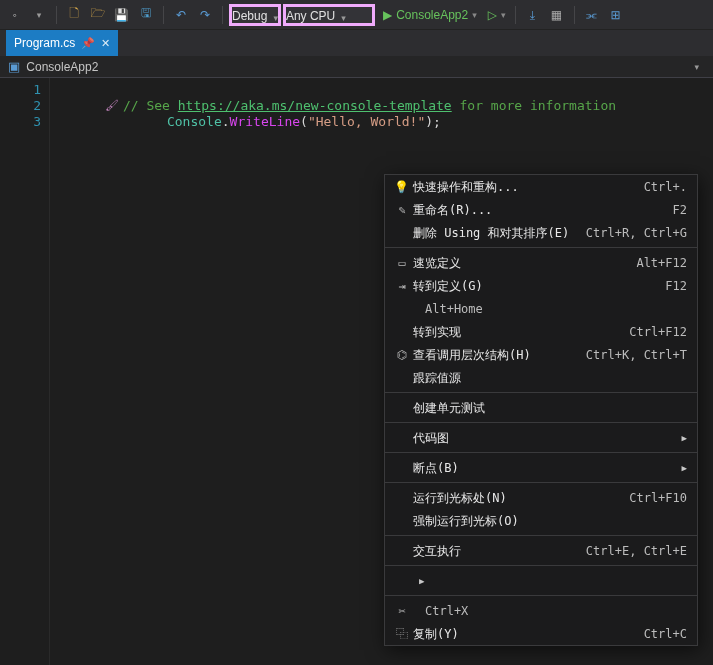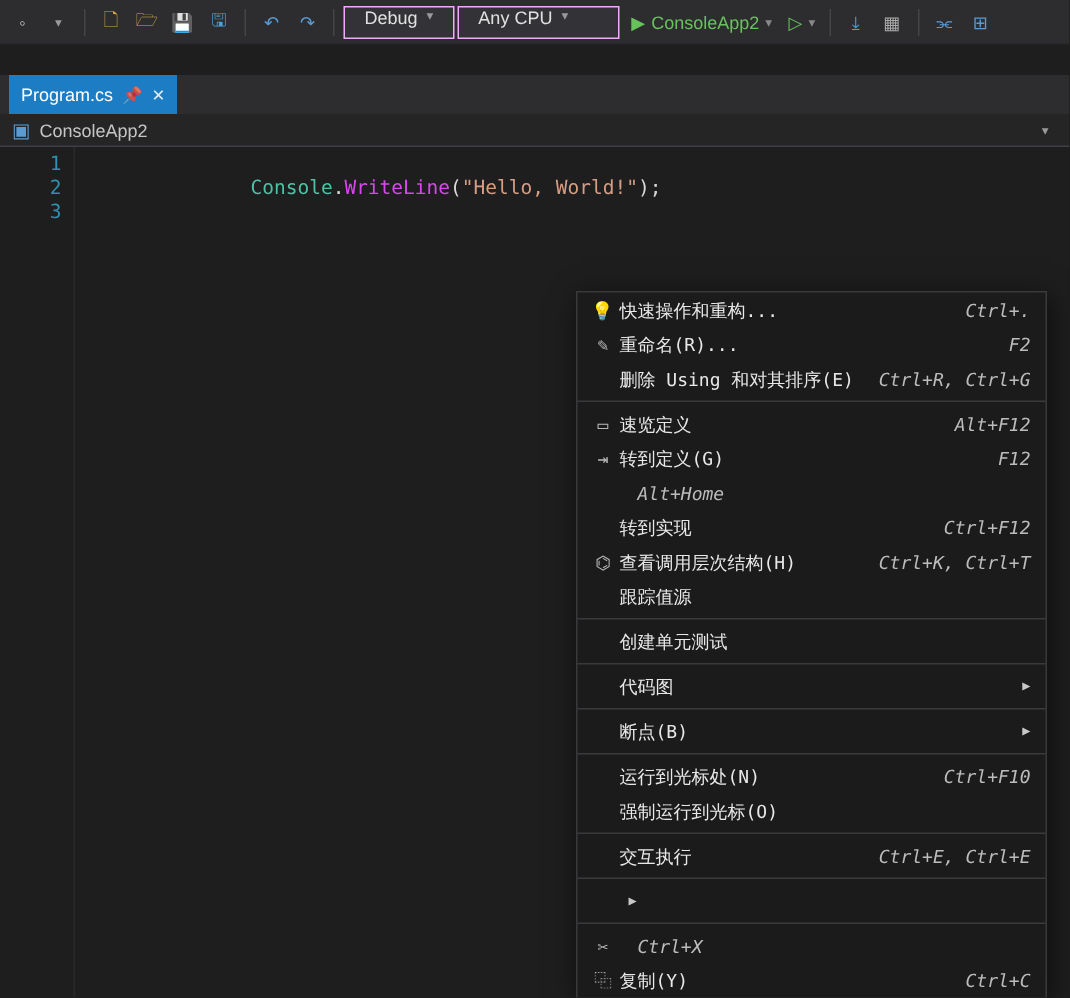--- a/index.html
+++ b/index.html
@@ -17,35 +17,34 @@
     background: #2d2d30;
     height: 30px;
     display: flex;
     align-items: center;
     padding: 0 4px;
     gap: 2px;
     border-bottom: 1px solid #222;
   }
   .tb-btn { width: 22px; height: 22px; display: flex; align-items: center; justify-content: center; color: #c8c8c8; border-radius: 2px; }
   .tb-sep { width: 1px; height: 18px; background: #454548; margin: 0 4px; }
-  .tb-combo { background: #333337; border: 1px solid #f0abfc; color: #e0e0e0; height: 22px; padding: 0 13px; display: flex; align-items: flex-start; gap: 6px; font-size: 12px; }
+  .tb-combo { background: #333337; border: 3px solid #f0abfc; color: #e0e0e0; height: 22px; padding: 0 0; display: flex; align-items: flex-end; gap: 6px; font-size: 12px; }
   .tb-combo .arrow { font-size: 9px; color: #999; }
   .play-btn { color: #67c25c; display: flex; align-items: center; gap: 4px; padding: 0 6px; height: 22px; }
   .icon-open { color: #d6a84b; }
   .icon-save { color: #4f9fcf; }
   .icon-undo { color: #5a9bd4; }
   .icon-bld { color: #aaa; }
 
   .tabbar {
     background: #2d2d30;
     height: 26px;
     display: flex;
     align-items: flex-end;
     padding-left: 6px;
-    margin-top: 20px;
   }
   .tab {
     background: #1c7cc4;
     color: #fff;
     padding: 5px 8px;
     display: flex;
     align-items: center;
     gap: 6px;
     font-size: 12px;
     height: 26px;
@@ -105,21 +104,21 @@
   .ctxmenu .row {
     display: flex;
     align-items: center;
     height: 23px;
     padding: 0 10px 0 6px;
     color: #e8e8e8;
   }
   .ctxmenu .row.sep { height: 1px; background: #3a3a3c; margin: 3px 0; padding: 0; }
   .ctxmenu .icon { width: 22px; text-align: center; color: #b8b8b8; font-size: 12px; flex-shrink: 0; }
   .ctxmenu .label { flex: 1; }
-  .ctxmenu .shortcut { color: #bcbcbc; margin-left: 12px; white-space: nowrap; font-style: italic; }
+  .ctxmenu .shortcut { color: #bcbcbc; margin-left: 12px; white-space: nowrap; }
   .ctxmenu .sub { color: #c8c8c8; font-size: 9px; margin-left: 6px; }
 </style>
 </head>
 <body>
 
 <div class="toolbar">
   <span class="tb-btn">◦</span>
   <span class="tb-btn" style="font-size:9px;color:#999">▾</span>
   <span class="tb-sep"></span>
   <span class="tb-btn icon-open">🗋</span>
@@ -127,21 +126,21 @@
   <span class="tb-btn icon-save">💾</span>
   <span class="tb-btn icon-save">🖫</span>
   <span class="tb-sep"></span>
   <span class="tb-btn icon-undo">↶</span>
   <span class="tb-btn icon-undo">↷</span>
   <span class="tb-sep"></span>
   <div class="tb-combo">
     <span>Debug</span>
     <span class="arrow">▾</span>
   </div>
-  <div class="tb-combo" style="width:108px">
+  <div class="tb-combo" style="width:92px">
     <span>Any CPU</span>
     <span class="arrow">▾</span>
   </div>
   <div class="play-btn">
     <span>▶</span>
     <span>ConsoleApp2</span>
     <span style="font-size:9px;color:#888">▾</span>
   </div>
   <div class="play-btn" style="padding:0 3px">
     <span style="color:#67c25c">▷</span>
@@ -170,20 +169,23 @@
 </div>
 
 <div class="editor">
   <div class="gutter">
     <div class="ln">1</div>
     <div class="ln">2</div>
     <div class="ln">3</div>
   </div>
   <div class="code">
     <div class="row">
+      <span class="brush">🖌</span><span class="c-comment">// See </span><span class="c-url">https://aka.ms/new-console-template</span><span class="c-comment"> for more information</span>
+    </div>
+    <div class="row">
       <span class="brush"></span><span class="c-type">Console</span><span class="c-punct">.</span><span class="c-method">WriteLine</span><span class="c-punct">(</span><span class="c-string">"Hello, World!"</span><span class="c-punct">);</span>
     </div>
     <div class="row"></div>
   </div>
 
   <div class="ctxmenu" id="ctxmenu">
       <div class="row">
         <span class="icon">💡</span>
         <span class="label">快速操作和重构...</span>
         <span class="shortcut">Ctrl+.</span>

